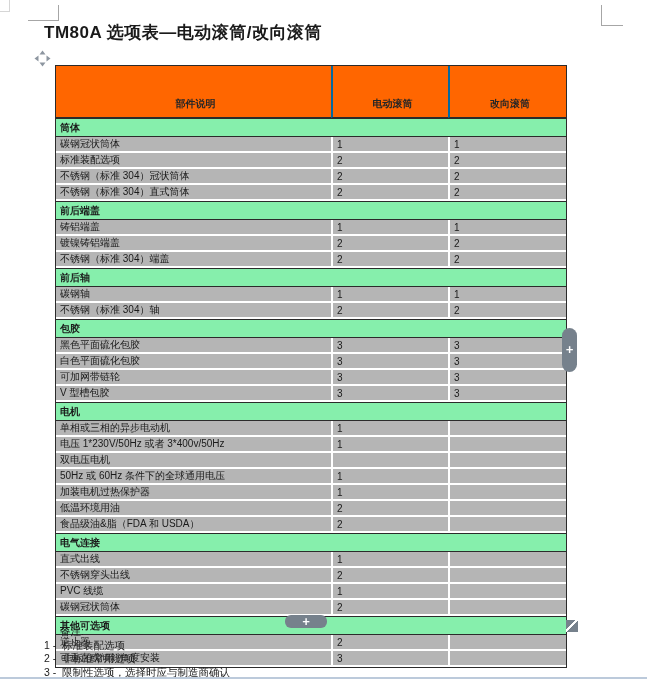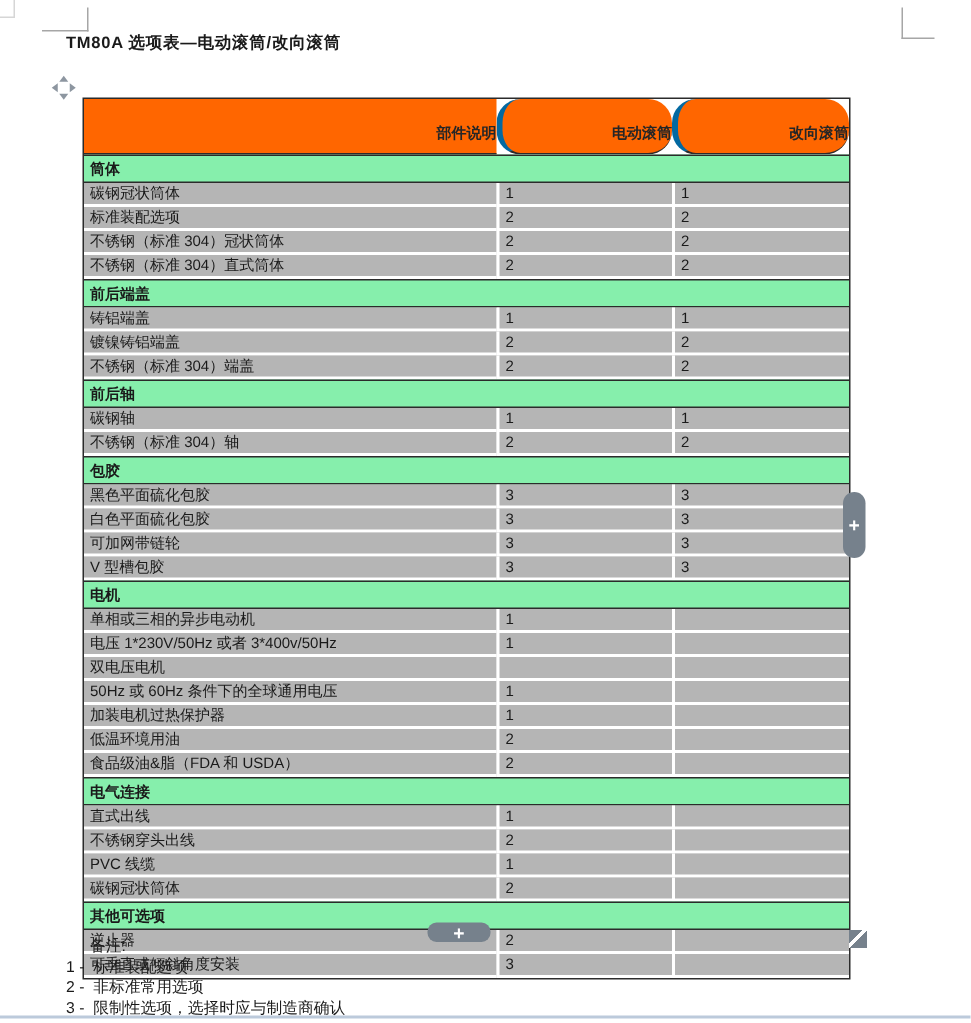--- a/index.html
+++ b/index.html
@@ -11,38 +11,38 @@
   .page{position:absolute;inset:0;}
 
   
   .page-corner{position:absolute;left:0;top:0;width:9px;height:11px;
     border-right:1px solid #d6d6d6;border-bottom:1px solid #d6d6d6;}
   .crop-tl{position:absolute;left:28px;top:5px;width:30px;height:15px;
     border-right:1px solid #a6a6a6;border-bottom:1px solid #a6a6a6;}
   .crop-tr{position:absolute;left:601px;top:5px;width:21px;height:20px;
     border-left:1px solid #a6a6a6;border-bottom:1px solid #a6a6a6;}
 
-  .doc-title{position:absolute;left:44px;top:21px;font-size:11px;
+  .doc-title{position:absolute;left:44px;top:21px;font-size:17px;
     font-weight:bold;letter-spacing:.5px;white-space:nowrap;}
 
   .move-handle{position:absolute;left:34px;top:50px;width:17px;height:17px;cursor:move;}
 
   
   .options-table{
     position:absolute;left:55px;top:65px;width:510px;
     border-collapse:separate;border-spacing:0;table-layout:fixed;
     border:1px solid var(--border_dark);font-size:10px;
   }
   .options-table th{
     background:var(--orange);color:var(--header_text);
-    height:30px;vertical-align:bottom;text-align:right;
-    padding:0 0 6px 4px;font-weight:bold;font-size:10px;
+    height:30px;vertical-align:bottom;text-align:center;
+    padding:15px 0 6px 4px;font-weight:bold;font-size:10px;
     border-bottom:1px solid var(--border_dark);
   }
-  .options-table th + th{border-left:4px solid #0369a1;border-radius:16px;}
+  .options-table th + th{border-left:2px solid #0369a1;}
   .section-cell{
     background:#86efac;font-weight:bold;height:16px;
     padding:1px 0 0 4px;vertical-align:middle;
     border-top:1px solid var(--border_dark);
     border-bottom:1px solid var(--border_dark);
   }
   .data-row td{
     background:var(--row_grey);height:13px;vertical-align:middle;
     padding:0 0 0 4px;border-bottom:2px solid #ffffff;
   }

